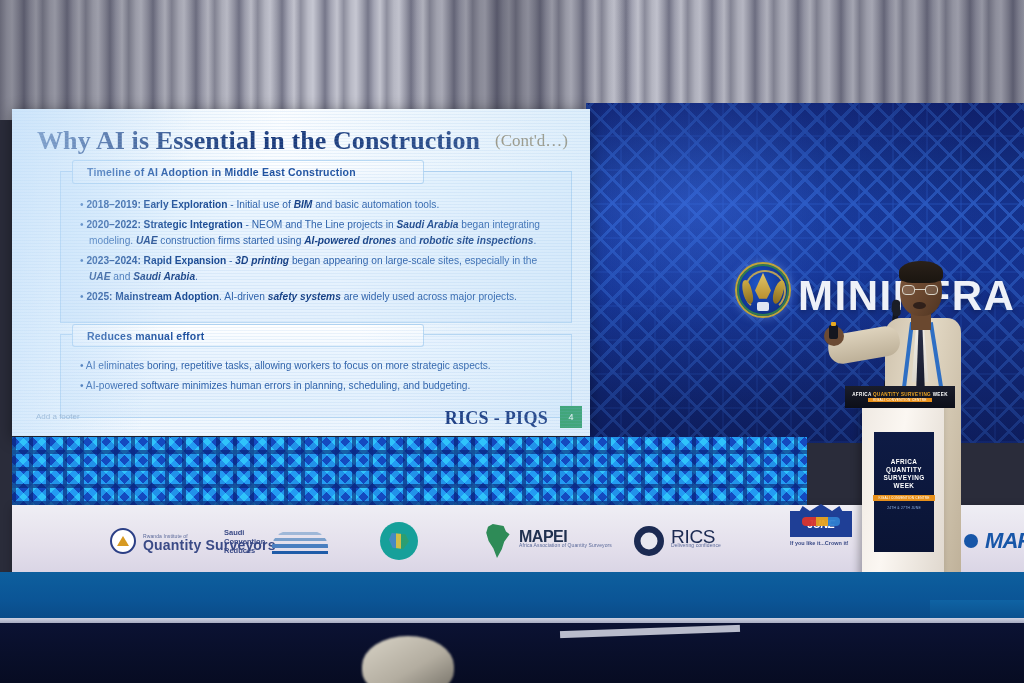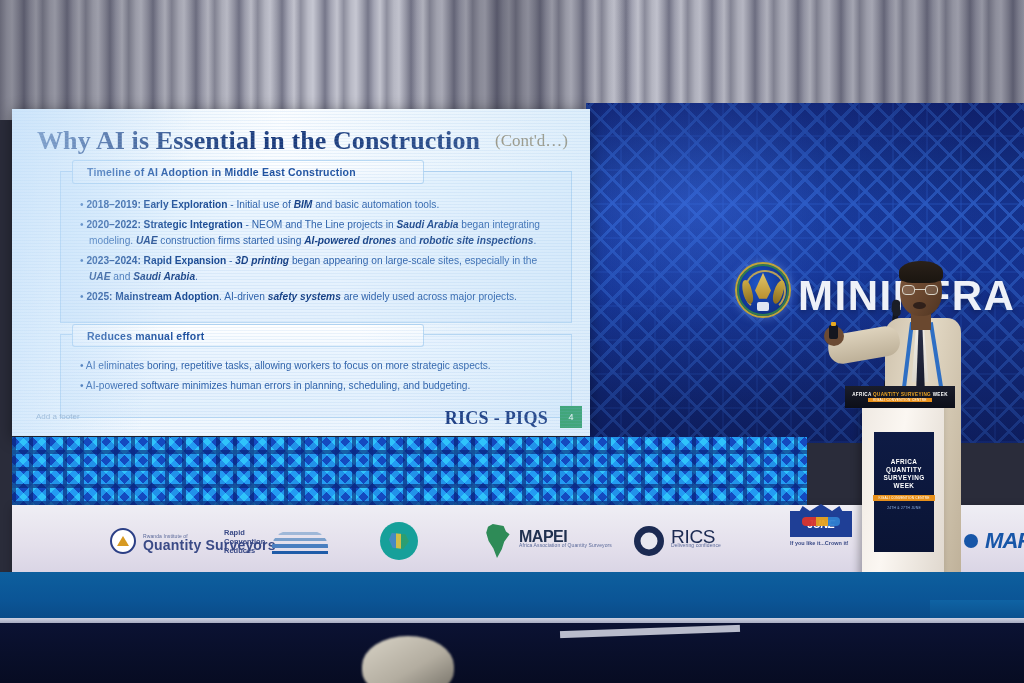--- a/index.html
+++ b/index.html
@@ -507,21 +507,21 @@
     <div class="sp" style="left:98px;">
       <div class="riqs-mark"></div>
       <div class="sp-txt">
         <div class="sm">Rwanda Institute of</div>
         <div class="big">Quantity Surveyors</div>
       </div>
     </div>
 
     <div class="sp" style="left:212px;">
       <div class="sp-txt">
-        <div>Rapid</div>
+        <div>Saudi</div>
         <div>Convention</div>
         <div>Reduces</div>
       </div>
       <div class="rcb-wave"></div>
     </div>
 
     <div class="sp" style="left:368px;">
       <div class="rw-circle"></div>
     </div>
 

